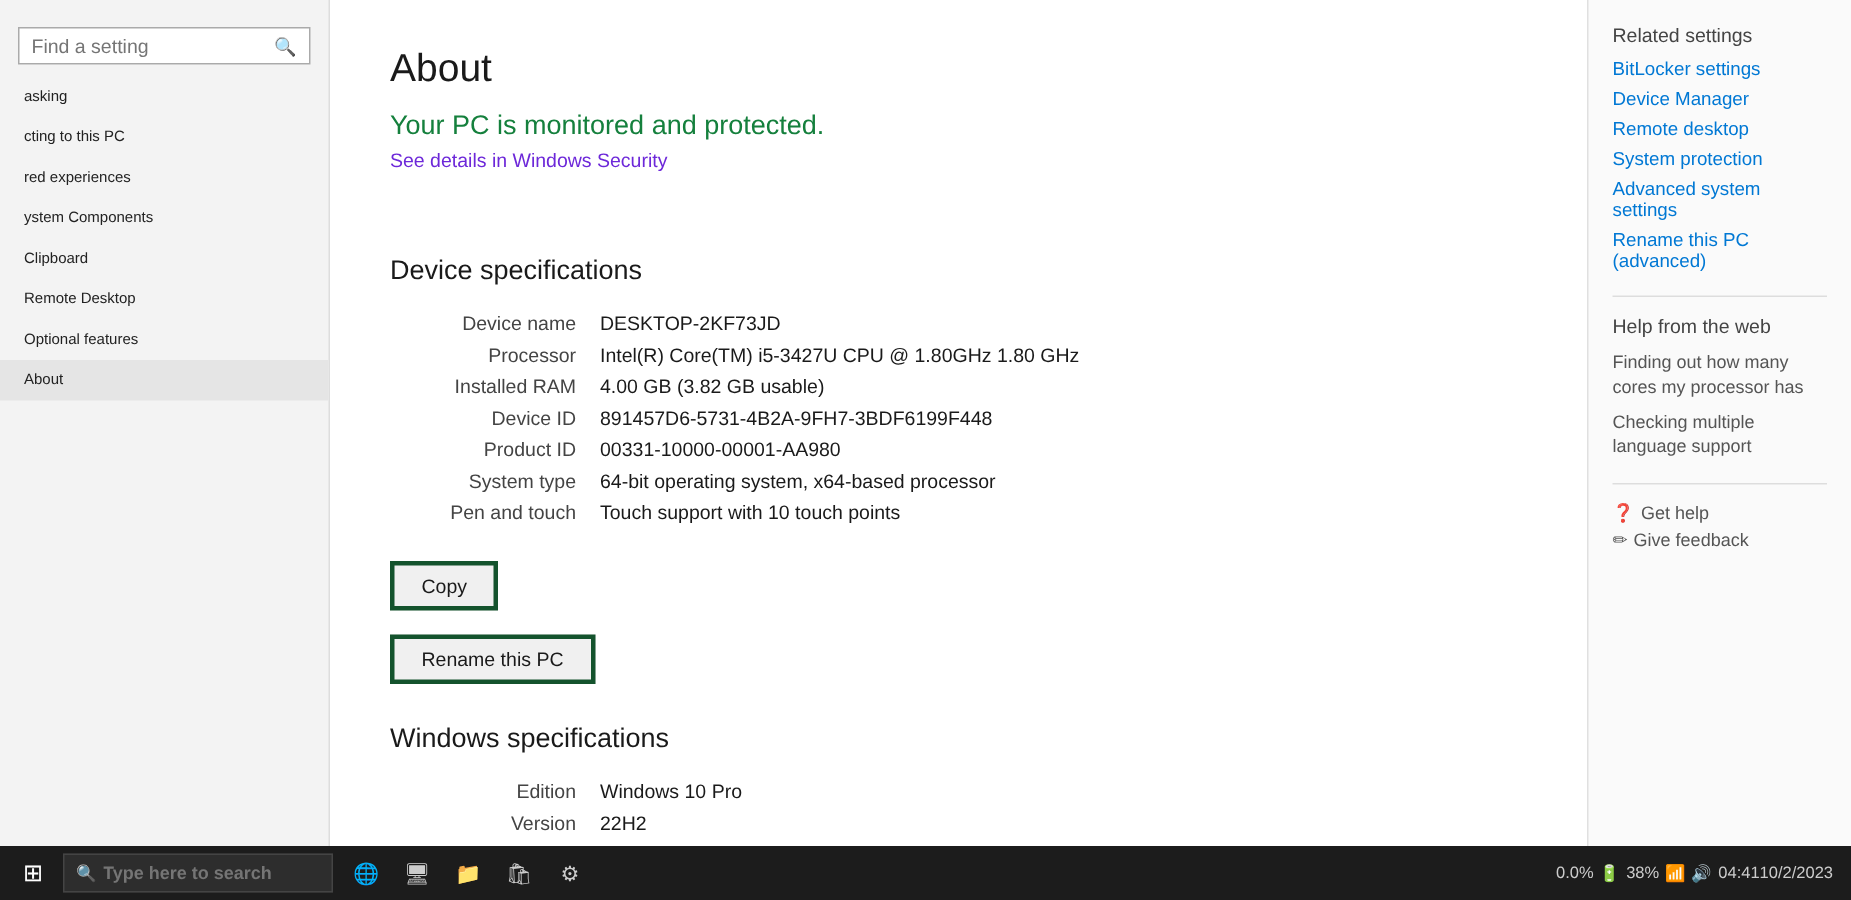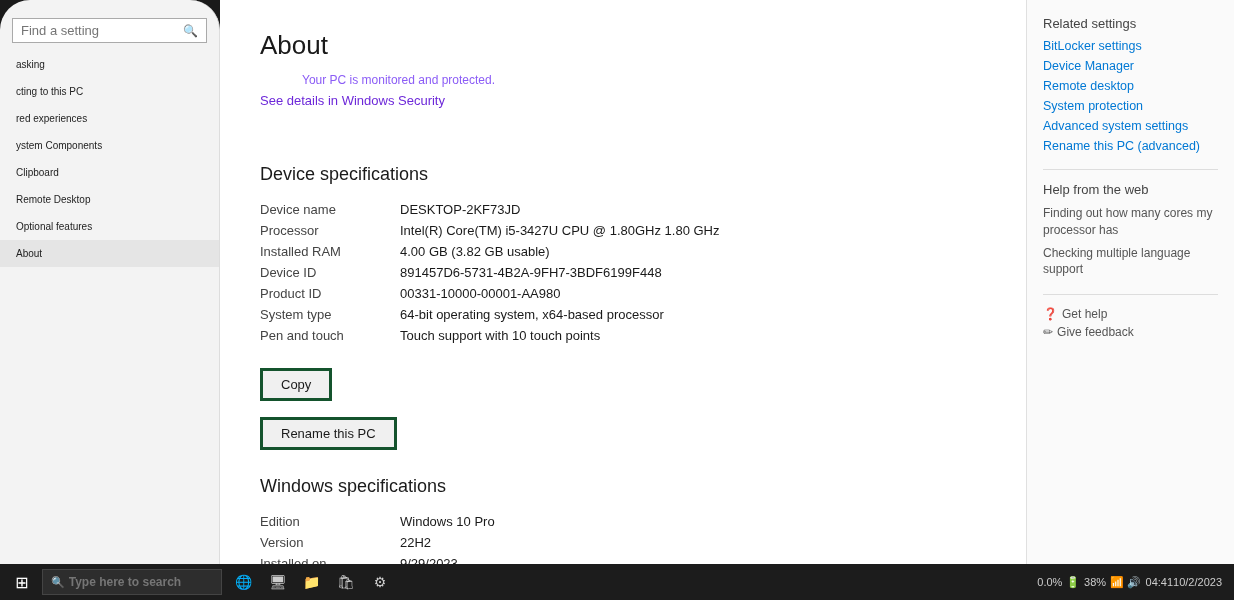--- a/index.html
+++ b/index.html
@@ -15,21 +15,20 @@
     
     .sidebar {
       width: 220px;
       background: #f3f3f3;
       height: 100%;
       display: flex;
       flex-direction: column;
       border-right: 1px solid #ddd;
       padding-top: 10px;
       flex-shrink: 0;
-      border-radius: 30px;
     }
 
     .sidebar-search {
       margin: 8px 12px;
       display: flex;
       align-items: center;
       border: 1px solid #aaa;
       background: #fff;
       padding: 4px 8px;
     }
@@ -70,24 +69,23 @@
     }
 
     .page-title {
       font-size: 26px;
       font-weight: 300;
       color: #1a1a1a;
       margin-bottom: 12px;
     }
 
     .protection-status {
-      font-size: 12px;
-      color: #8b5cf6;
+      font-size: 18px;
+      color: #15803d;
       margin-bottom: 4px;
-      margin-left: 42px;
     }
 
     .see-details-link {
       font-size: 13px;
       color: #6d28d9;
       text-decoration: none;
       cursor: pointer;
       margin-bottom: 36px;
       display: inline-block;
     }
@@ -108,20 +106,21 @@
     .spec-table tr td {
       padding: 3px 0;
       font-size: 13px;
       vertical-align: top;
     }
 
     .spec-table tr td:first-child {
       color: #444;
       width: 140px;
       padding-right: 16px;
+      text-align: right;
     }
 
     .spec-table tr td:last-child {
       color: #1a1a1a;
     }
 
     .btn {
       display: inline-block;
       padding: 6px 18px;
       border: 3px solid #14532d;
@@ -132,21 +131,21 @@
       margin-top: 6px;
       margin-bottom: 6px;
     }
 
     .btn-primary {
       margin-top: 10px;
     }
 
     
     .right-panel {
-      width: 208px;
+      width: 176px;
       background: #fafafa;
       border-left: 1px solid #e0e0e0;
       padding: 16px 16px;
       font-size: 12.5px;
       flex-shrink: 0;
       overflow-y: auto;
     }
 
     .right-section-title {
       font-size: 13px;

